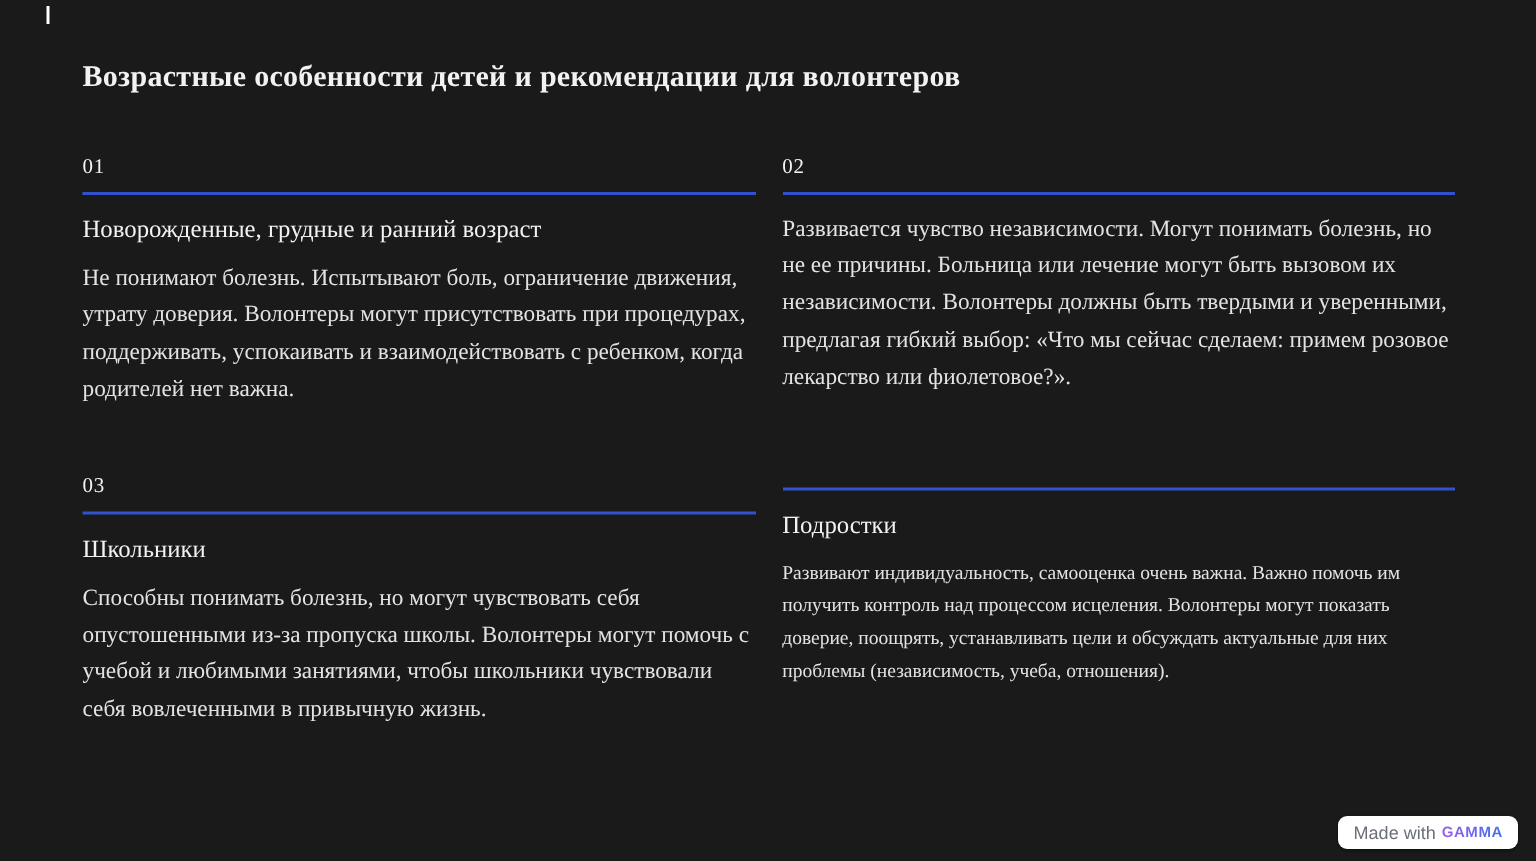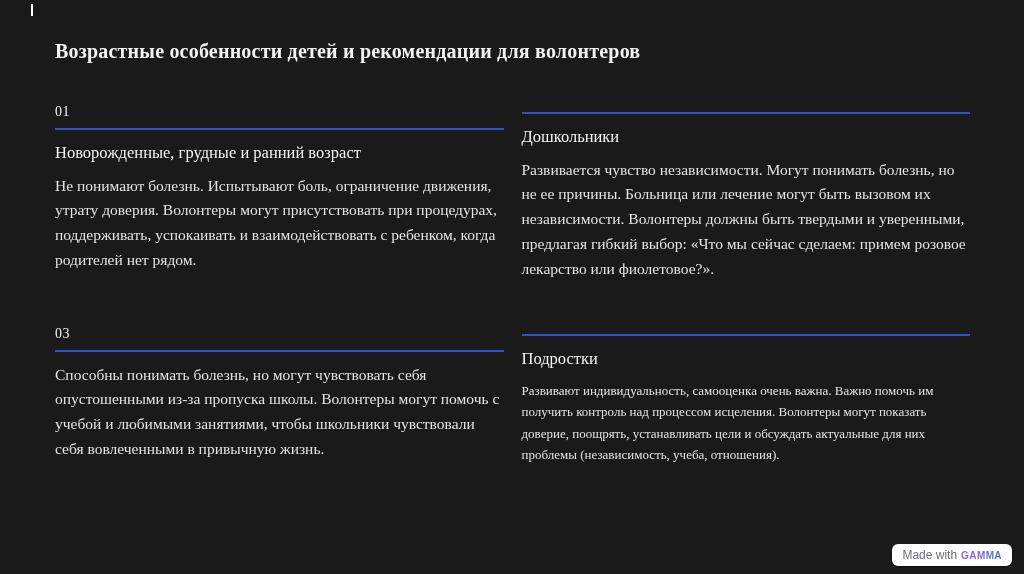--- a/index.html
+++ b/index.html
@@ -107,32 +107,33 @@
 <div class="slide">
 
   <h1 class="slide-title">Возрастные особенности детей и рекомендации для волонтеров</h1>
 
   <div class="sections-grid">
 
     <div class="section">
       <div class="num">01</div>
       <div class="divider"></div>
       <h3>Новорожденные, грудные и ранний возраст</h3>
-      <p>Не понимают болезнь. Испытывают боль, ограничение движения, утрату доверия. Волонтеры могут присутствовать при процедурах, поддерживать, успокаивать и взаимодействовать с ребенком, когда родителей нет рядом.</p>
+      <p>Не понимают болезнь. Испытывают боль, ограничение движения, утрату доверия. Волонтеры могут присутствовать при процедурах, поддерживать, успокаивать и взаимодействовать с ребенком, когда родителей нет важна.</p>
     </div>
 
     <div class="section">
+      <div class="num">02</div>
       <div class="divider"></div>
-      <h3>Дошкольники</h3>
       <p>Развивается чувство независимости. Могут понимать болезнь, но не ее причины. Больница или лечение могут быть вызовом их независимости. Волонтеры должны быть твердыми и уверенными, предлагая гибкий выбор: «Что мы сейчас сделаем: примем розовое лекарство или фиолетовое?».</p>
     </div>
 
     <div class="section">
       <div class="num">03</div>
       <div class="divider"></div>
+      <h3>Школьники</h3>
       <p>Способны понимать болезнь, но могут чувствовать себя опустошенными из-за пропуска школы. Волонтеры могут помочь с учебой и любимыми занятиями, чтобы школьники чувствовали себя вовлеченными в привычную жизнь.</p>
     </div>
 
     <div class="section compact-bold">
       <div class="divider"></div>
       <h3>Подростки</h3>
       <p>Развивают индивидуальность, самооценка очень важна. Важно помочь им получить контроль над процессом исцеления. Волонтеры могут показать доверие, поощрять, устанавливать цели и обсуждать актуальные для них проблемы (независимость, учеба, отношения).</p>
     </div>
 
   </div>

